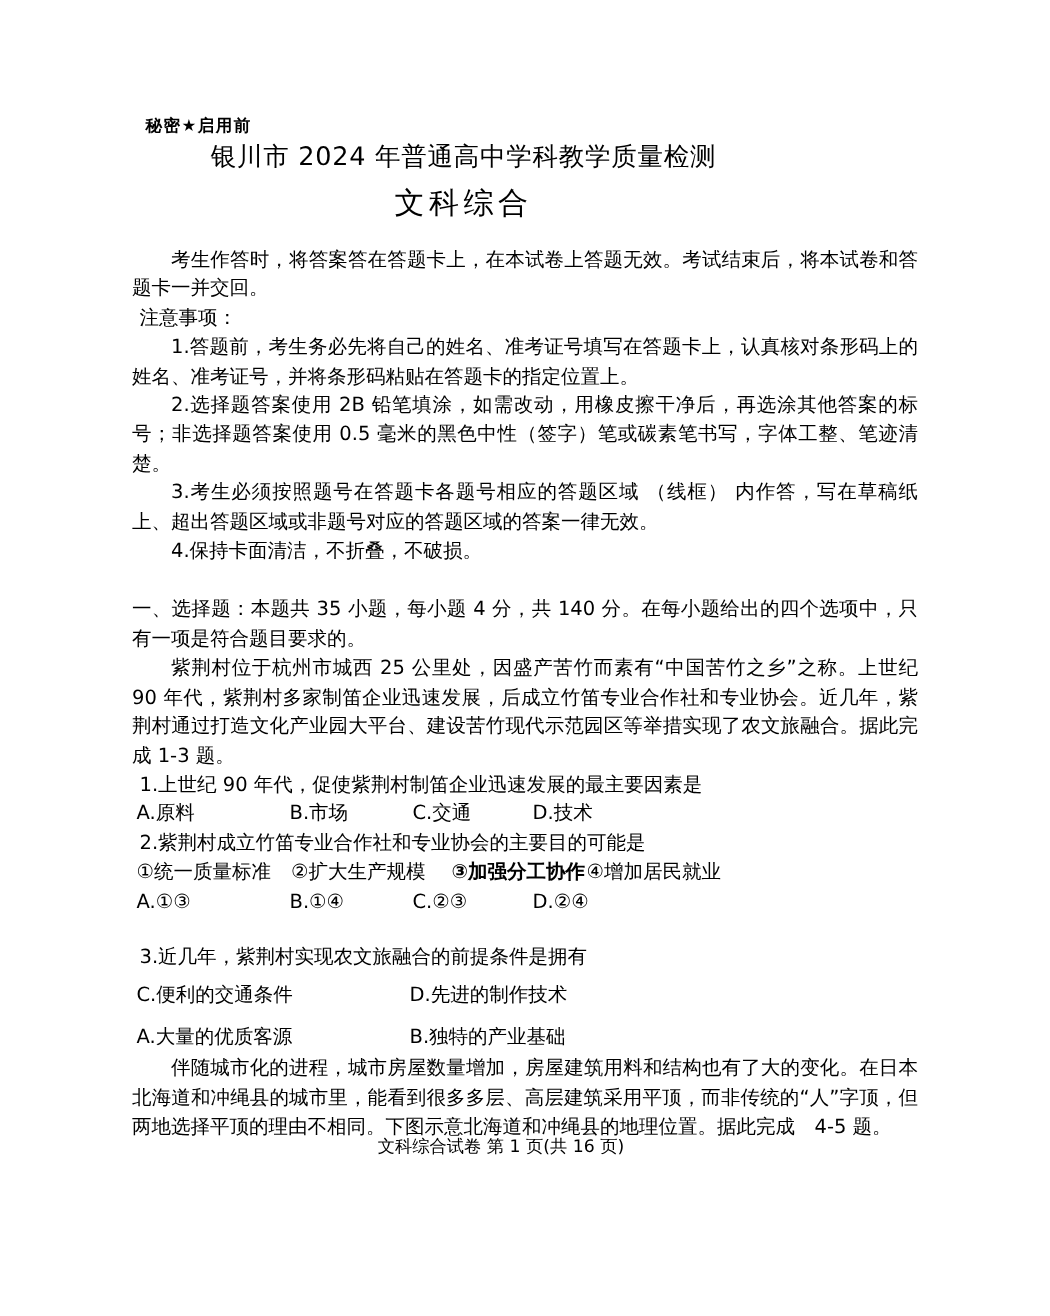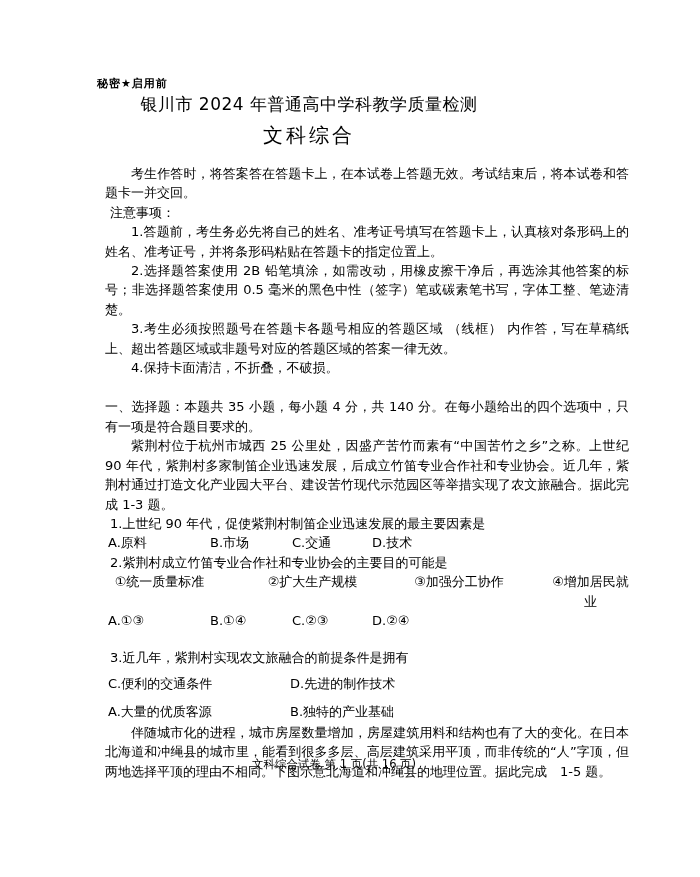--- a/index.html
+++ b/index.html
@@ -19,37 +19,37 @@
   }
 
   .header-block {
     position: absolute; left: 90px; top: 93px; width: 522px;
     text-align: center; transform: translateX(-42px);
   }
   .title { font-size: 17px; letter-spacing: 0.5px; white-space: nowrap; }
   .subtitle { font-size: 20px; letter-spacing: 3px; margin-top: 6px; }
 
   .content {
-    position: absolute; left: 105px; top: 164px; width: 524px;
+    position: absolute; left: 88px; top: 164px; width: 524px;
     font-size: 13px; line-height: 19.4px; text-align: justify;
   }
   .indent { text-indent: 2em; }
   .small-indent { text-indent: 5px; }
   .sec { margin-top: 20px; }
 
   .opt-row { display: flex; padding-left: 3px; text-align: left; }
   .opt-row .c1 { width: 102px; flex: 0 0 102px; }
   .opt-row .c2 { width: 82px;  flex: 0 0 82px; }
   .opt-row .c3 { width: 80px;  flex: 0 0 80px; }
   .opt-row .c4 { flex: 1 1 auto; }
 
-  .sub-row { display: flex; padding-left: 3px; text-align: center; gap: 48px; }
+  .sub-row { display: flex; padding-left: 3px; text-align: left; }
   .sub-row .s1 { width: 103px; flex: 0 0 103px; }
   .sub-row .s2 { width: 107px; flex: 0 0 107px; }
-  .sub-row .s3 { width: 90px;  flex: 0 0 90px; }
+  .sub-row .s3 { width: 90px;  flex: 0 0 90px; font-weight: bold; }
   .sub-row .s4 { flex: 1 1 auto; }
 
   .q3 { margin-top: 18px; }
   .grid-row { display: flex; padding-left: 3px; margin-top: 4px; line-height: 23px; text-align: left; }
   .grid-row .g1 { width: 182px; flex: 0 0 182px; }
   .grid-row .g2 { flex: 1 1 auto; }
   .grid-row.first { margin-top: 5px; }
 
   .footer {
     position: absolute; left: 0; top: 757px; width: 700px;
@@ -114,19 +114,19 @@
       <div class="grid-row">
         <span class="g1">C.便利的交通条件</span>
         <span class="g2">D.先进的制作技术</span>
       </div>
       <div class="grid-row first">
         <span class="g1">A.大量的优质客源</span>
         <span class="g2">B.独特的产业基础</span>
       </div>
     </div>
 
-    <p class="indent">伴随城市化的进程，城市房屋数量增加，房屋建筑用料和结构也有了大的变化。在日本北海道和冲绳县的城市里，能看到很多多层、高层建筑采用平顶，而非传统的“人”字顶，但两地选择平顶的理由不相同。下图示意北海道和冲绳县的地理位置。据此完成　1-5 题。</p>
+    <p class="indent">伴随城市化的进程，城市房屋数量增加，房屋建筑用料和结构也有了大的变化。在日本北海道和冲绳县的城市里，能看到很多多层、高层建筑采用平顶，而非传统的“人”字顶，但两地选择平顶的理由不相同。下图示意北海道和冲绳县的地理位置。据此完成　4-5 题。</p>
 
   </div>
 
   <div class="footer">文科综合试卷  第 1 页(共 16 页)</div>
 
 </div>
 
 </body></html>

